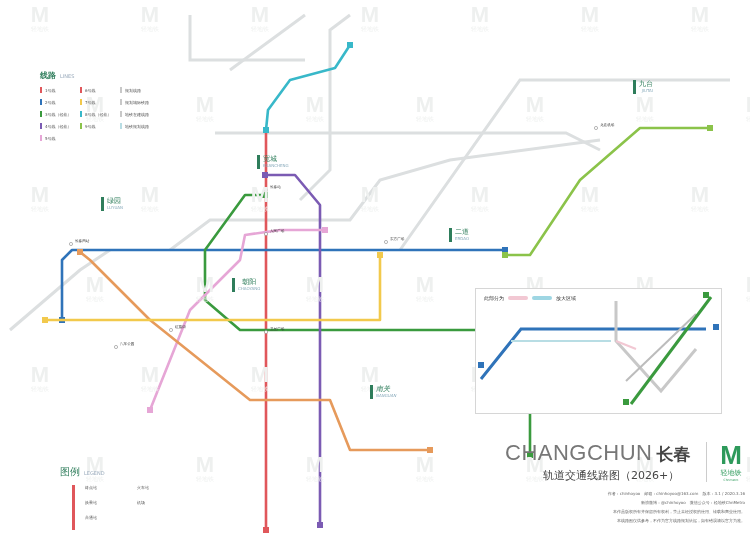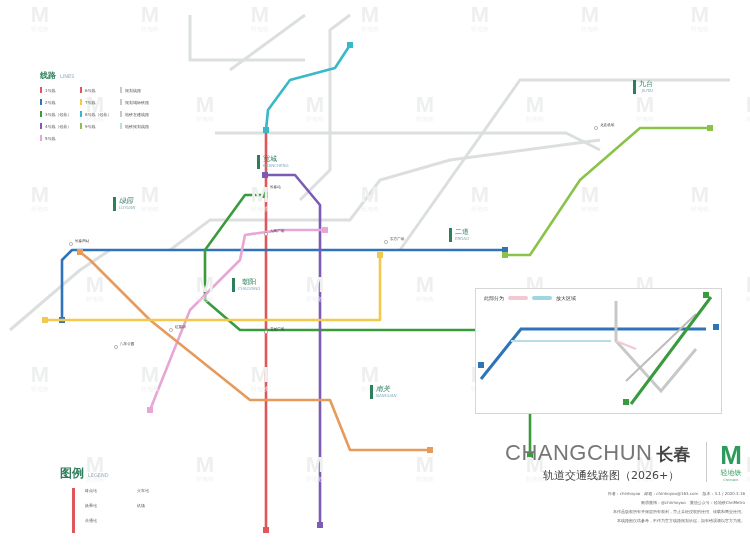--- a/index.html
+++ b/index.html
@@ -137,21 +137,21 @@
   </div>
 
 <div id="districts">
     <div class="district" style="left: 257px; top: 155px;">
       <div class="bar"></div>
       <div>
         <div class="cn">宽城</div>
         <div class="en">KUANCHENG</div>
       </div>
     </div>
-    <div class="district" style="left: 113px; top: 197px; font-style: italic;">
+    <div class="district" style="left: 101px; top: 197px;">
       <div class="bar"></div>
       <div>
         <div class="cn">绿园</div>
         <div class="en">LUYUAN</div>
       </div>
     </div>
     <div class="district" style="left: 232px; top: 278px; text-align: center;">
       <div class="bar"></div>
       <div>
         <div class="cn">朝阳</div>
@@ -257,21 +257,21 @@
     <polyline points="235,8 155,115" fill="none" stroke="#3a9a3e" stroke-width="3"></polyline>
     <rect x="2" y="73" width="6" height="6" fill="#2f73b9"></rect>
     <rect x="237" y="35" width="6" height="6" fill="#2f73b9"></rect>
     <rect x="227" y="3" width="6" height="6" fill="#3a9a3e"></rect>
     <rect x="147" y="110" width="6" height="6" fill="#3a9a3e"></rect>
   </svg>
 </div>
 
 <div class="legend-bottom">
   <div class="legend-title">
-    <span style="margin:0;font-size:12px;color:#2e7d5b;font-weight:bold;">图例</span><span>LEGEND</span>
+    <span style="margin:0;font-size:10px;color:#2e7d5b;font-weight:normal;">图例</span><span>LEGEND</span>
   </div>
   <div style="display:flex;gap:10px;margin-top:6px;">
     <div style="width:3px;height:45px;background:#e0575b;margin-left:12px;"></div>
     <div style="display:flex;flex-direction:column;gap:10px;font-size:4px;color:#555;">
       <span>终点站</span>
       <span>换乘站</span>
       <span>普通站</span>
     </div>
     <div style="display:flex;flex-direction:column;gap:10px;font-size:4px;color:#555;margin-left:30px;">
       <span>火车站</span>

